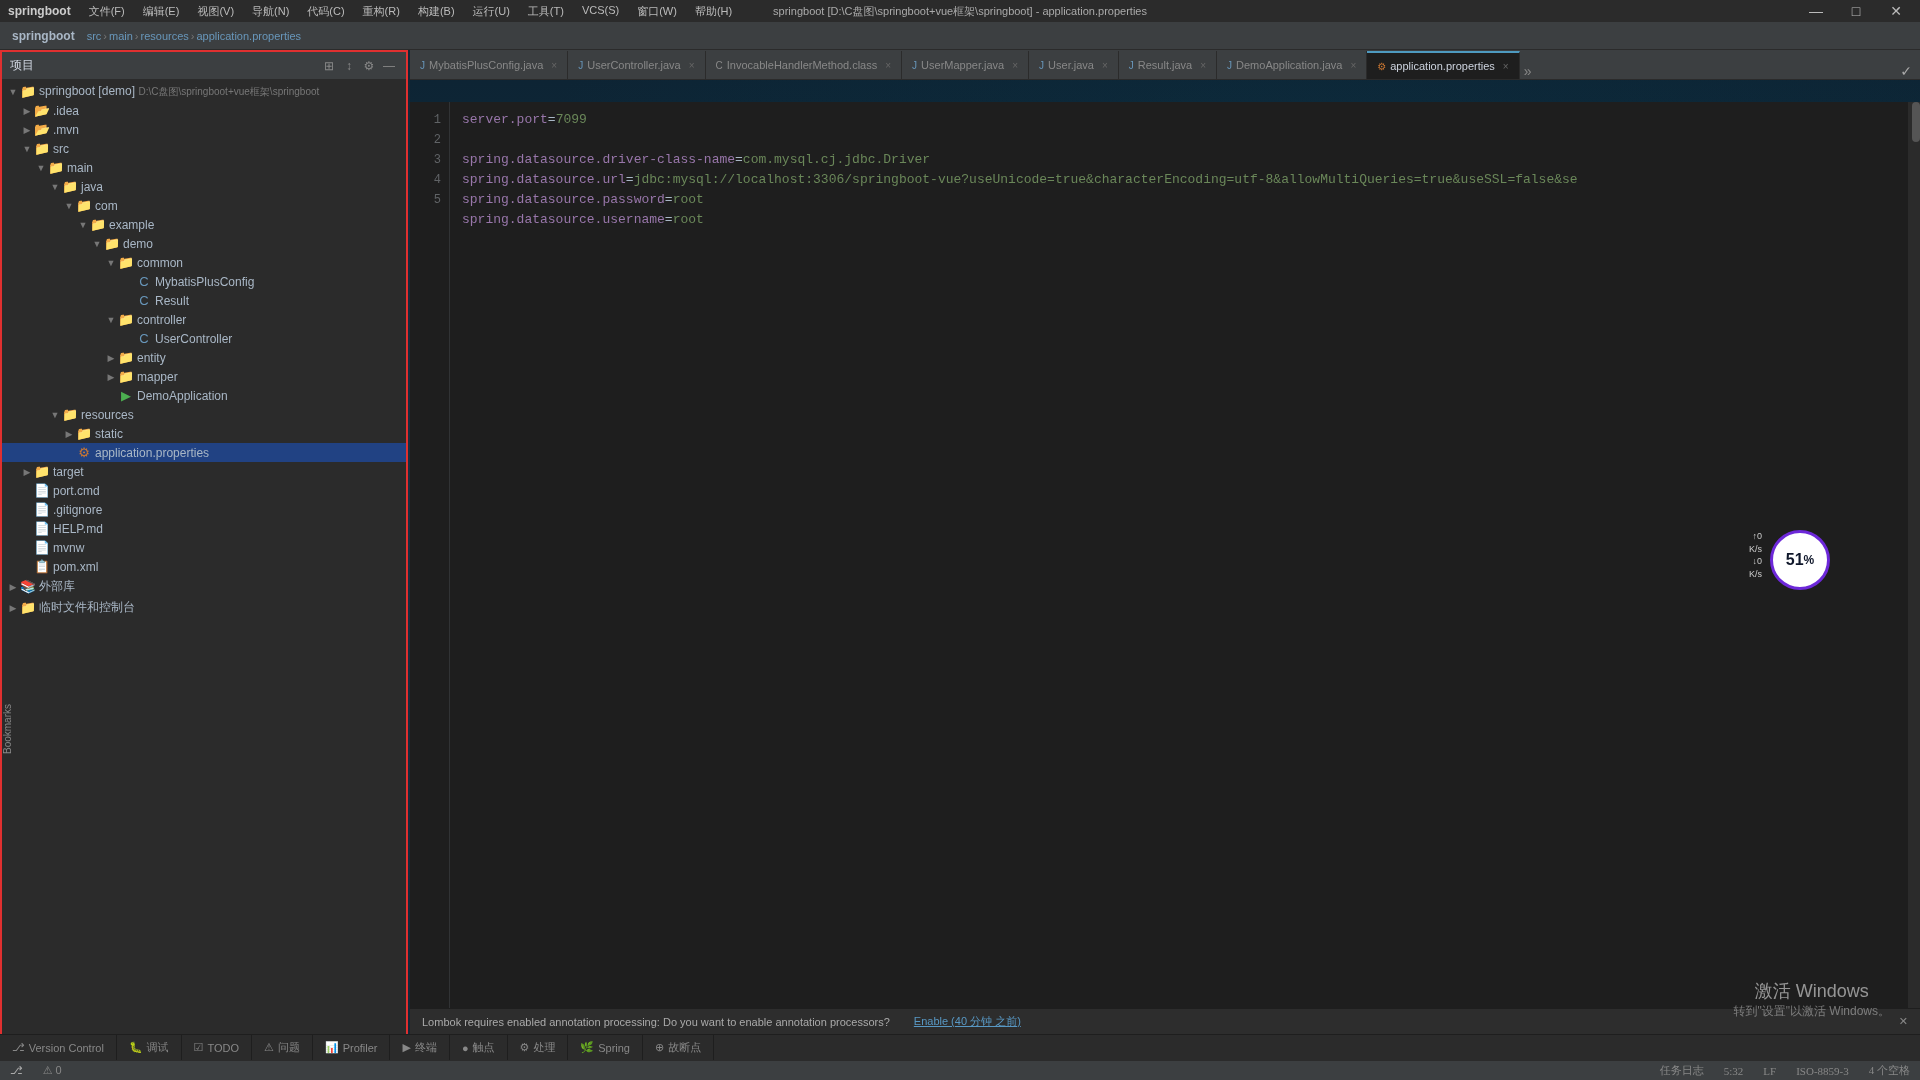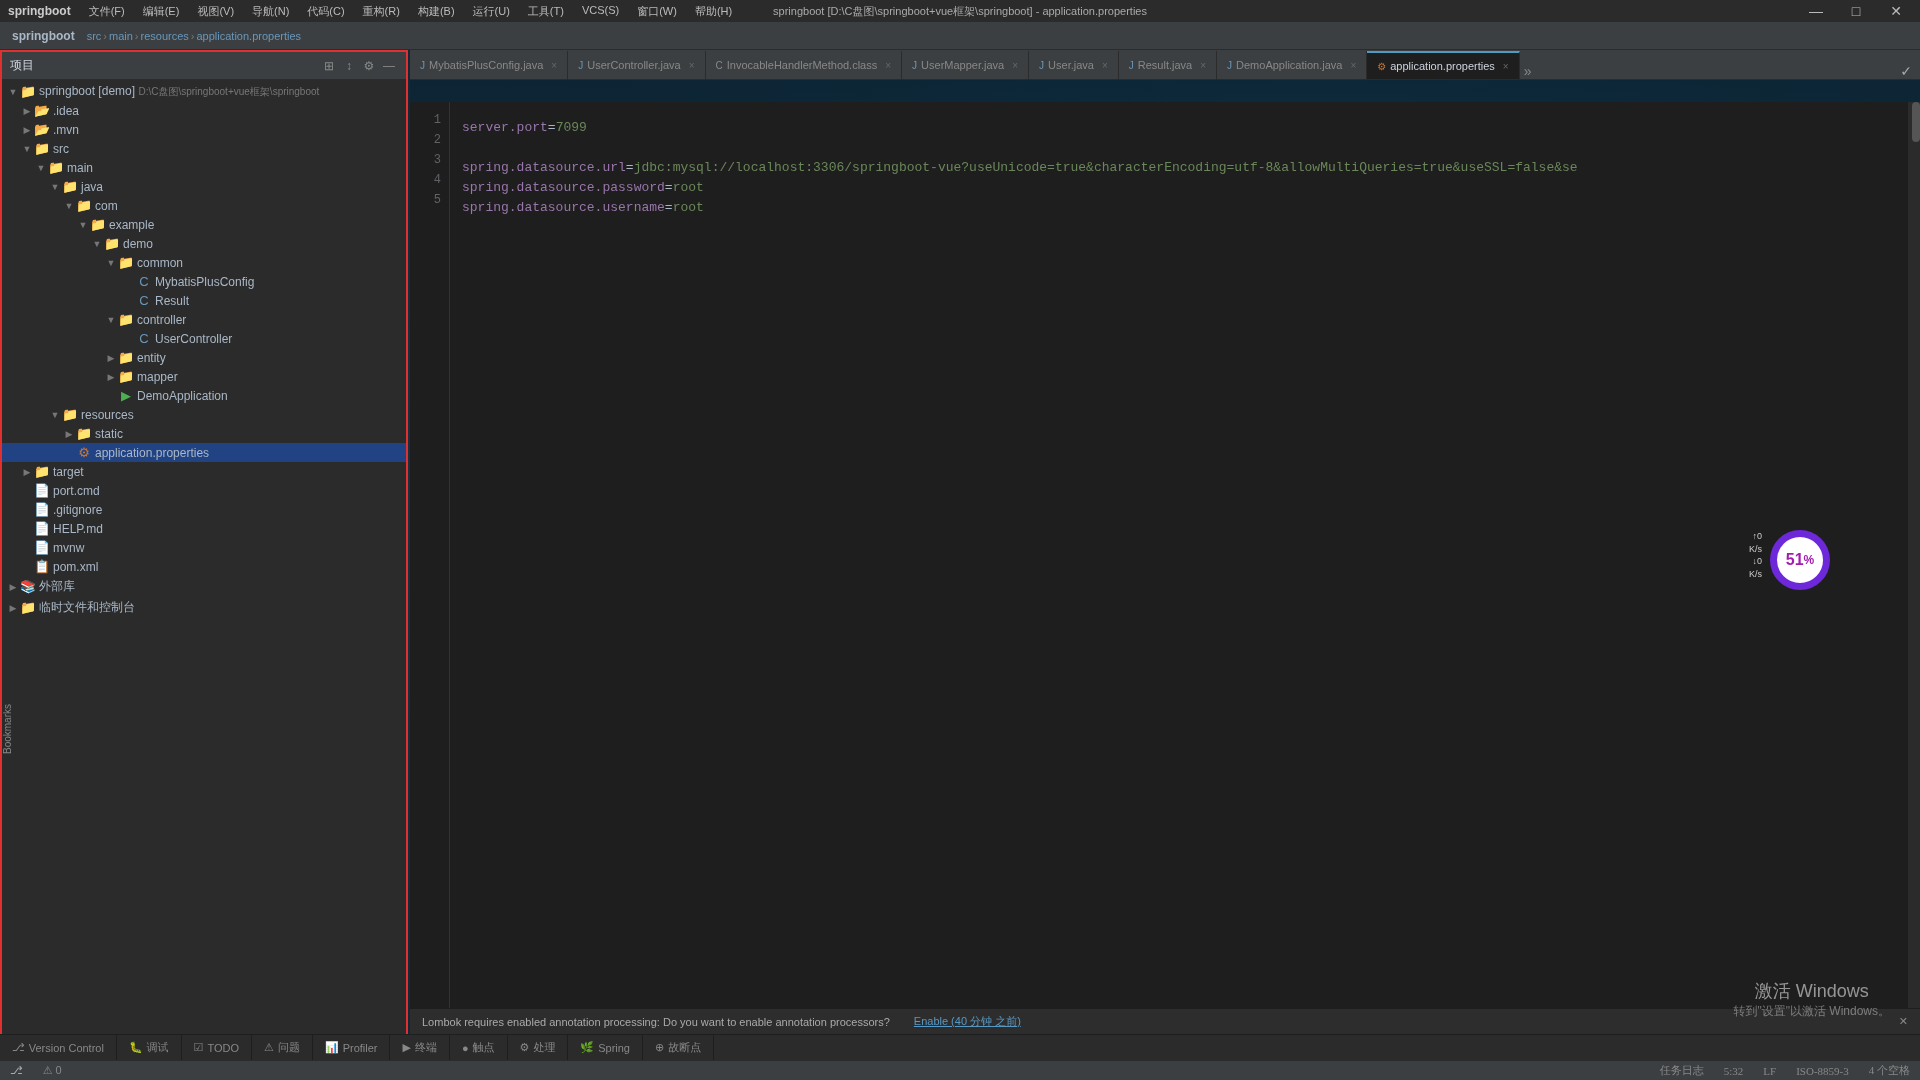--- a/index.html
+++ b/index.html
@@ -214,21 +214,21 @@
       font-family: "Consolas", "Courier New", monospace;
       padding: 8px 0;
       text-align: right;
       padding-right: 8px;
       border-right: 1px solid #313335;
       line-height: 20px;
       flex-shrink: 0;
     }
     .code-content {
       flex: 1;
-      padding: 16px 12px;
+      padding: 8px 12px;
       font-family: "Consolas", "Courier New", monospace;
       font-size: 13px;
       line-height: 20px;
       color: #a9b7c6;
       overflow-x: auto;
     }
     .code-line { white-space: nowrap; min-height: 20px; }
     .code-key { color: #9876aa; }
     .code-value { color: #6a8759; }
     .code-equals { color: #a9b7c6; }
@@ -328,28 +328,28 @@
       z-index: 200;
       display: flex;
       flex-direction: column;
       align-items: center;
       justify-content: center;
     }
     .cpu-circle {
       width: 60px;
       height: 60px;
       border-radius: 50%;
-      border: 7px solid #6d28d9;
+      border: 3px solid #6d28d9;
       background: white;
       display: flex;
       align-items: center;
       justify-content: center;
       font-size: 16px;
       font-weight: bold;
-      color: #a21caf;
+      color: #0f172a;
       position: relative;
     }
     .cpu-circle .percent { font-size: 12px; }
 
     
     .win-activate {
       position: absolute;
       bottom: 60px;
       right: 30px;
       z-index: 300;
@@ -684,20 +684,23 @@
     <div>4</div>
     <div>5</div>
     <div></div>
   </div>
   <div class="code-content">
     <div class="code-line">
       <span class="code-key">server.port</span><span class="code-equals">=</span><span class="code-value">7099</span>
     </div>
     <div class="code-line">&nbsp;</div>
     <div class="code-line">
+      <span class="code-key">spring.datasource.driver-class-name</span><span class="code-equals">=</span><span class="code-value">com.mysql.cj.jdbc.Driver</span>
+    </div>
+    <div class="code-line">
       <span class="code-key">spring.datasource.url</span><span class="code-equals">=</span><span class="code-value">jdbc:mysql://localhost:3306/springboot-vue?useUnicode=true&amp;characterEncoding=utf-8&amp;allowMultiQueries=true&amp;useSSL=false&amp;se</span>
     </div>
     <div class="code-line">
       <span class="code-key">spring.datasource.password</span><span class="code-equals">=</span><span class="code-value">root</span>
     </div>
     <div class="code-line">
       <span class="code-key">spring.datasource.username</span><span class="code-equals">=</span><span class="code-value">root</span>
     </div>
   </div>
 

